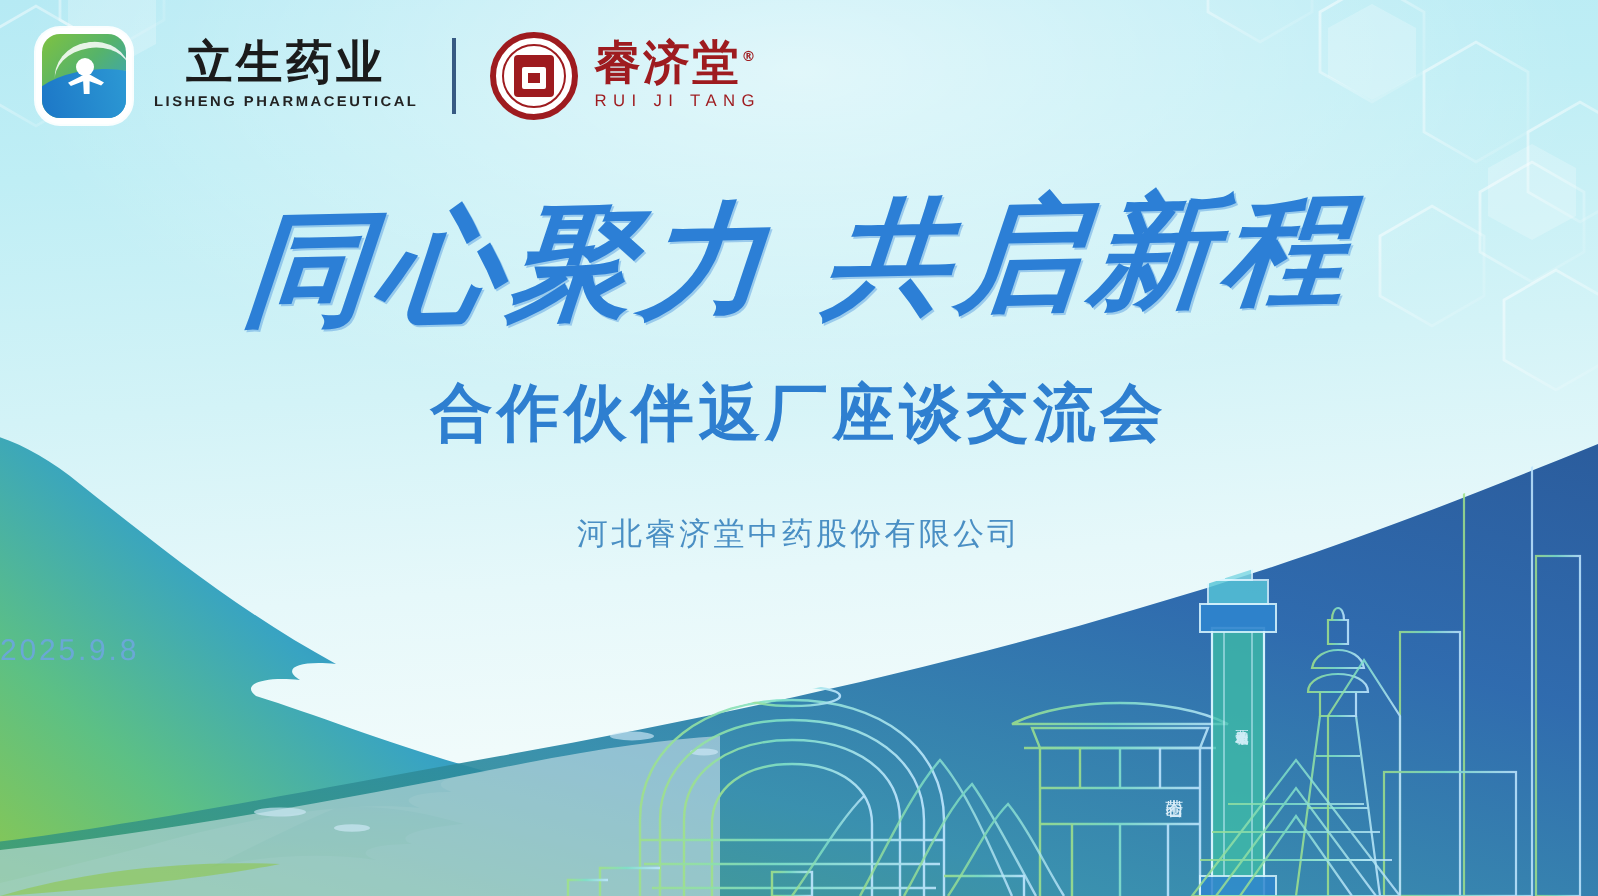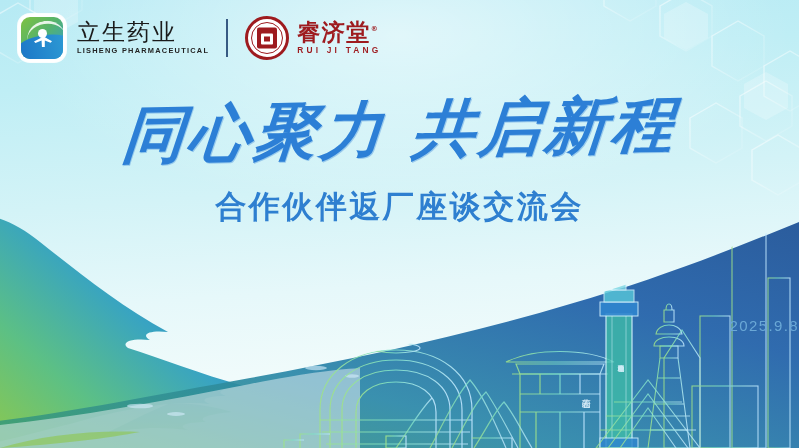--- a/index.html
+++ b/index.html
@@ -56,22 +56,22 @@
     border-radius:50%; background:#ffffff;
   }
   .lsmark .fig2 {
     position:absolute; left:13px; top:20px; width:18px; height:10px;
     background:#ffffff;
     clip-path:polygon(48% 0,58% 0,100% 42%,92% 58%,60% 36%,60% 100%,44% 100%,42% 36%,8% 60%,0 44%);
   }
   .lsname { display:flex; flex-direction:column; gap:1px; }
   .lscn {
     font-family:"DejaVu Sans",sans-serif;
-    font-size:23px; font-weight:normal; color:#1b1b1b;
-    letter-spacing:2px; line-height:1.02;
+    font-size:23px; font-weight:bold; color:#1b1b1b;
+    letter-spacing:2px; line-height:1.02;text-align:center;
   }
   .lsen {
     font-size:7.4px; color:#232323; letter-spacing:1.25px;
     font-weight:bold; transform:scaleY(.95);text-align:right;
   }
   .divider {
     width:2px; height:38px; background:#1c3f6e; opacity:.85;
     margin:0 6px;
   }
   .rjt { display:flex; align-items:center; gap:8px; }
@@ -101,21 +101,21 @@
   .rjtcn {
     font-family:"DejaVu Sans",sans-serif;
     font-size:23px; font-weight:bold; color:#9e1b1f;
     letter-spacing:1.5px; line-height:1.02; position:relative;
   }
   .reg {
     font-size:7px; vertical-align:super; letter-spacing:0;
   }
   .rjten {
     font-size:8.4px; color:#9e1b1f; letter-spacing:3.2px;
-    font-weight:bold;
+    font-weight:normal;
   }
 
   
   .headline {
     position:absolute; left:0; right:0; top:88px;
     text-align:center; z-index:25;
   }
   .headline .cal {
     display:inline-block;
     font-family:"DejaVu Serif","Liberation Serif",serif;
@@ -140,21 +140,21 @@
 
   .orgs {
     position:absolute; left:0; right:0; top:255px;
     text-align:center; z-index:25;
     font-family:"DejaVu Sans",sans-serif;
     font-size:15.5px; color:#4a8fc4; line-height:1.65;
     letter-spacing:1.6px;
   }
   .datetext {
     position:absolute; left:0; right:0; top:317px;
-    text-align:right; z-index:25;
+    text-align:left; z-index:25;
     font-family:"Liberation Sans",sans-serif;
     font-size:15px; color:#6aa8d6; letter-spacing:1.4px;
   }
 
   
   .art { position:absolute; left:0; right:0; bottom:0; height:250px; z-index:10; }
   .monumentText {
     position:absolute;
     left:613px; top:360px;
     width:12px;
@@ -233,20 +233,21 @@
     </div>
   </div>
 
   <div class="headline">
     <span class="cal"><span>同心聚力</span><span class="gap"></span><span>共启新程</span></span>
   </div>
 
   <div class="subtitle">合作伙伴返厂座谈交流会</div>
 
   <div class="orgs">
+    <div>河北睿济堂中药股份有限公司</div>
   </div>
 
   <div class="datetext">2025.9.8</div>
 
   <svg class="art" viewBox="0 0 799 250" preserveAspectRatio="none">
     <defs>
       <linearGradient id="brush" x1="0" y1="1" x2="1" y2="0">
         <stop offset="0" stop-color="#8cc63f"></stop>
         <stop offset="0.30" stop-color="#55bd7e"></stop>
         <stop offset="0.58" stop-color="#2f9fbf"></stop>

